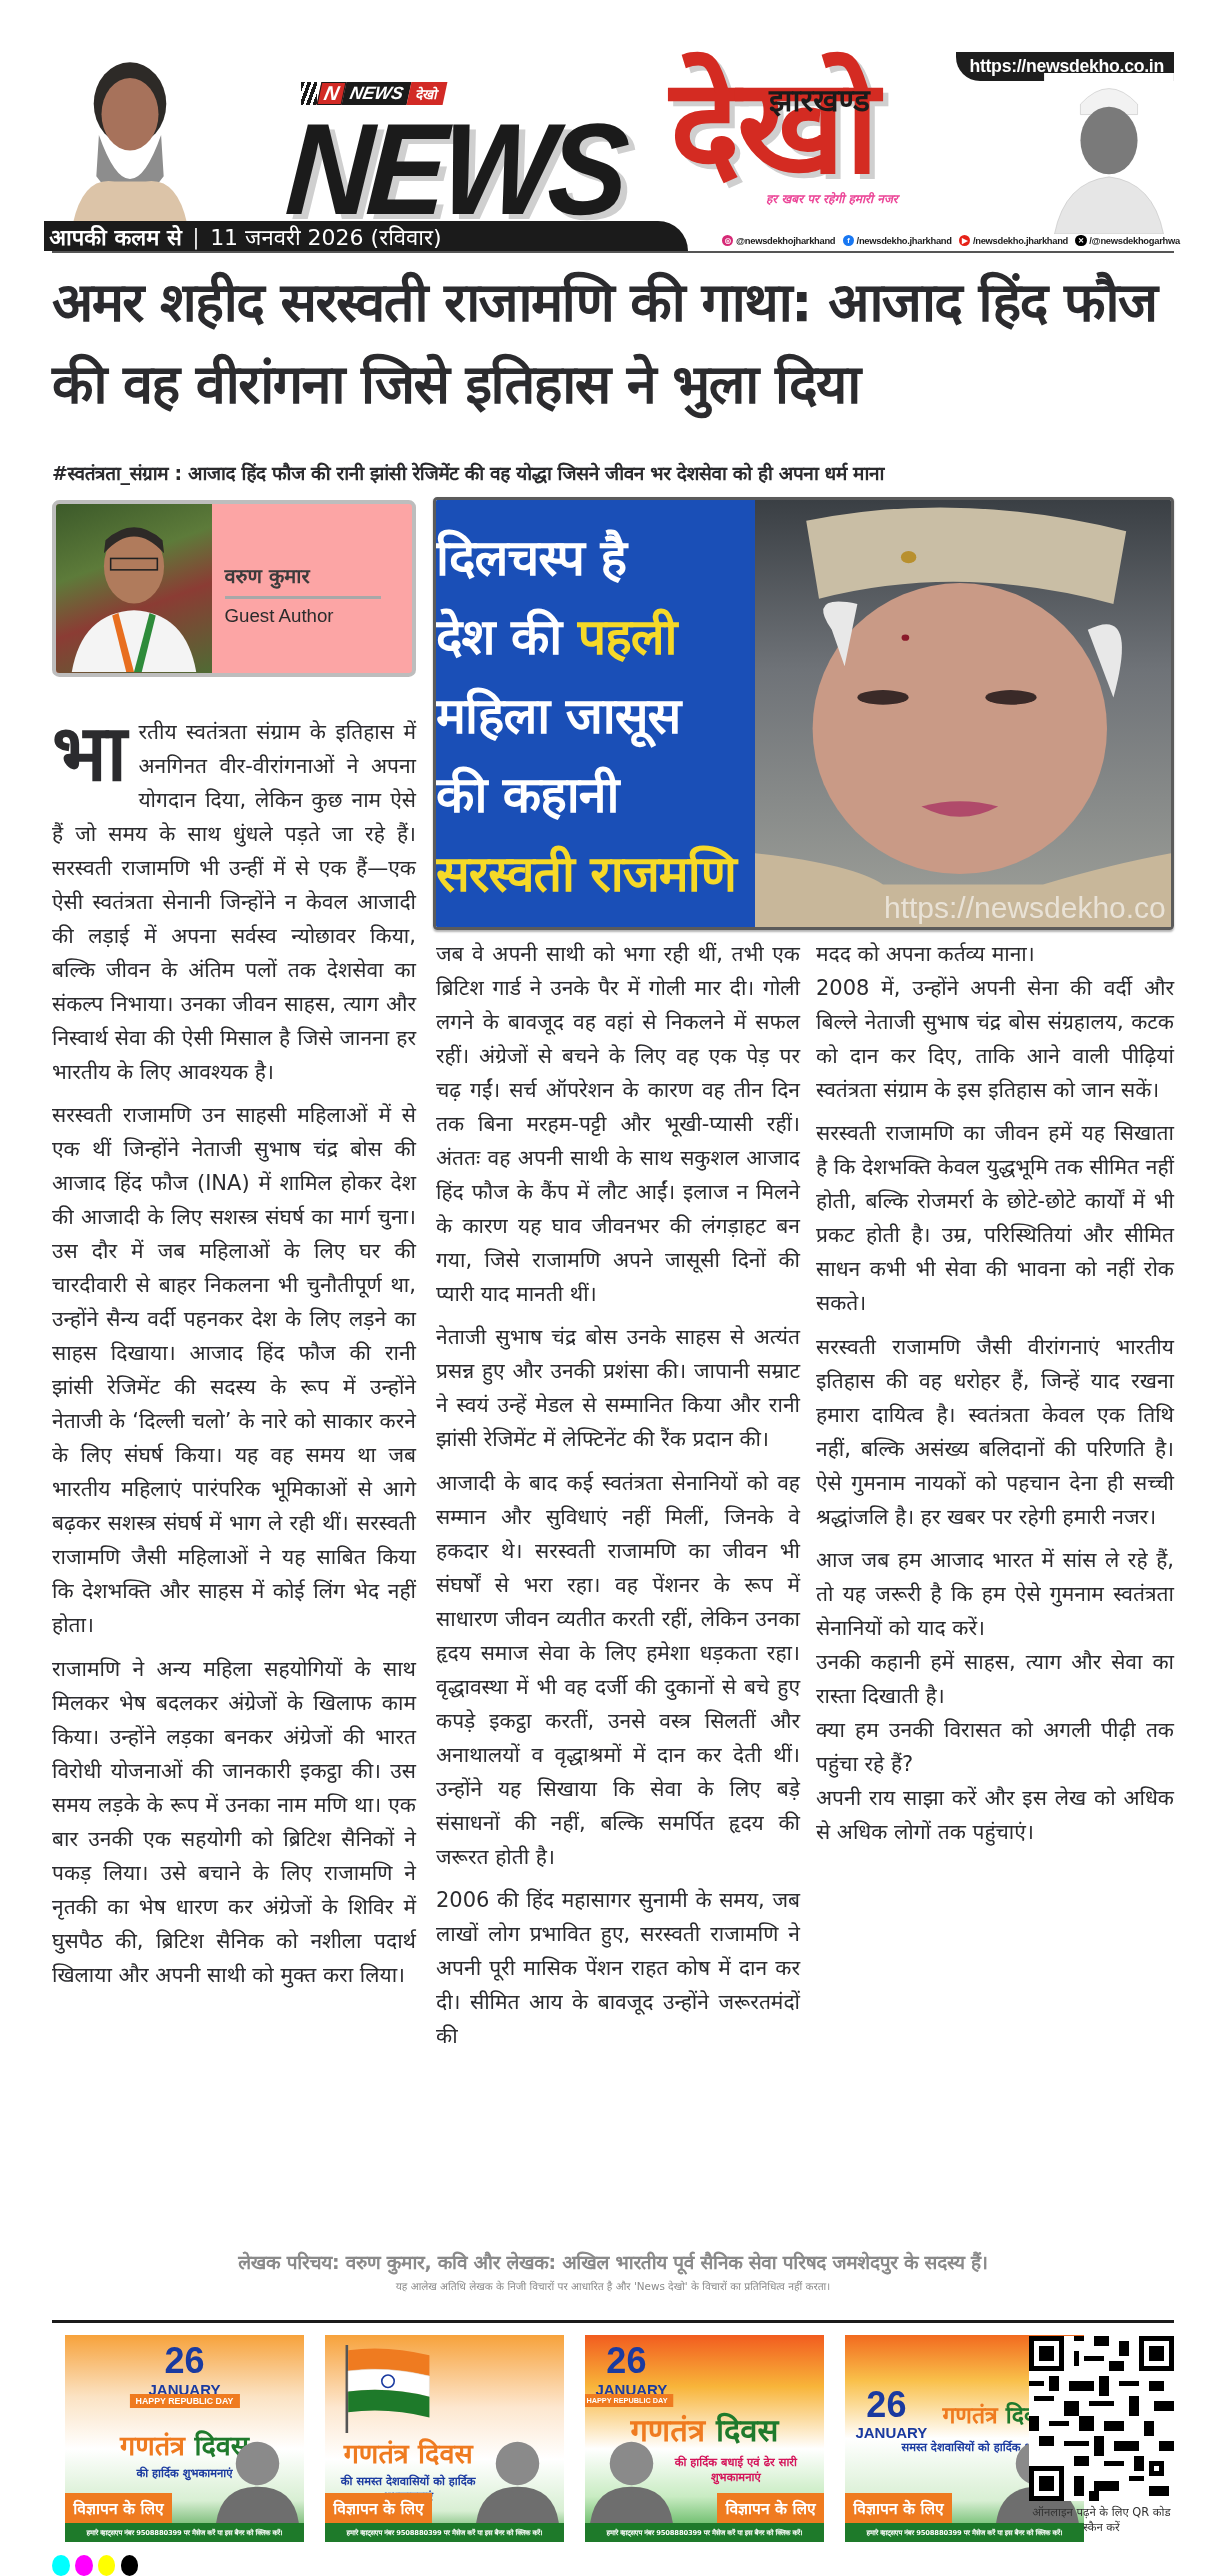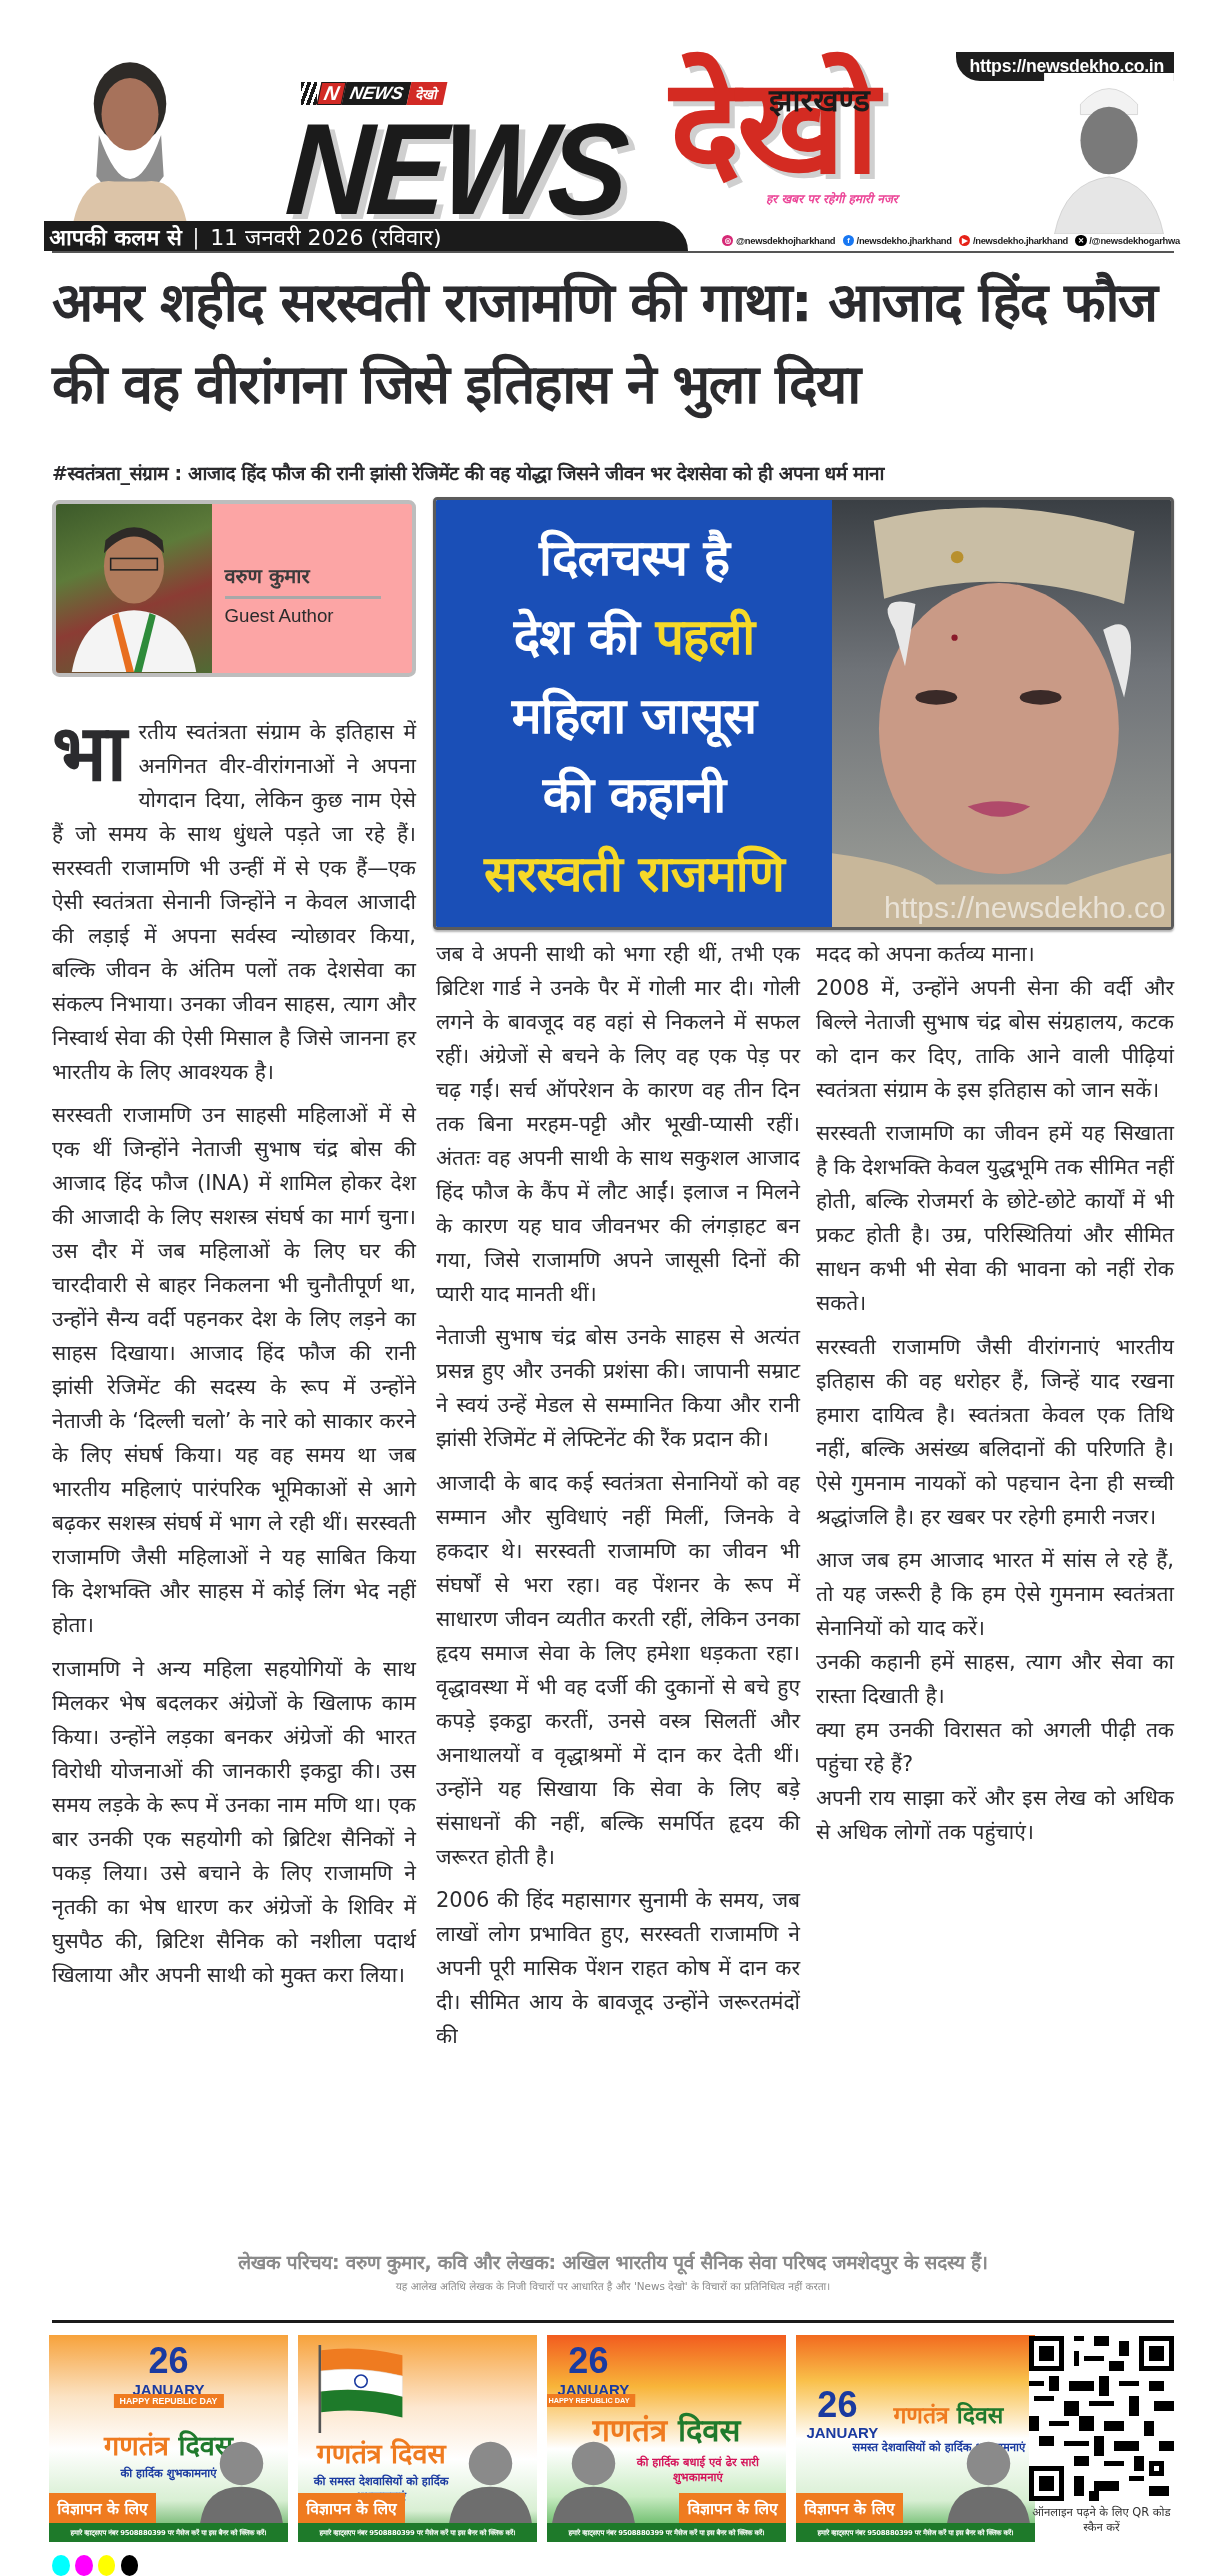--- a/index.html
+++ b/index.html
@@ -41,21 +41,21 @@
   
   .author-box { left: 52px; top: 500px; width: 364px; height: 177px; background: #fca5a5; border: 4.2px solid #bdbdbd; border-radius: 7.3px; overflow: hidden; display: flex; }
   .author-photo { width: 156px; height: 100%; position: relative; background: linear-gradient(160deg, #3c5a2a 0%, #5d7b3a 35%, #8b3c34 60%, #4f6b34 100%); overflow: hidden; }
   .author-meta { flex: 1; padding: 58px 10.4px 0 12.5px; }
   .author-name { font-size: 20px; font-weight: bold; color: #3b3b3b; }
   .author-divider { height: 2.6px; background: #a8a8a8; margin: 7.3px 0 6.2px; width: 156px; }
   .author-role { font-family: "Liberation Sans", sans-serif; font-size: 18.7px; color: #2b2b2b; }
 
   
   .feature { left: 433px; top: 497px; width: 741px; height: 433px; border: 3.1px solid #5b5b5b; border-radius: 4.2px; overflow: hidden; display: flex; box-shadow: 0 1.6px 2.1px rgba(0,0,0,.3); }
-  .feature-left { width: 396px; background: #1a4fb7; display: flex; flex-direction: column; align-items: center; justify-content: center; padding-top: 5.2px; }
+  .feature-left { width: 319px; background: #1a4fb7; display: flex; flex-direction: column; align-items: flex-start; justify-content: center; padding-top: 5.2px; }
   .feature-line { font-size: 50px; font-weight: bold; line-height: 79px; color: #fff; white-space: nowrap; letter-spacing: -1px; }
   .feature-line .hl { color: #f6d928; }
   .feature-line.yellow { color: #f6d928; }
   .feature-right { flex: 1; position: relative; background: linear-gradient(180deg, #3a3f44 0%, #6f7378 40%, #9fa19a 100%); }
   .feature-wm { position: absolute; right: 5.2px; bottom: 2.1px; font-family: "Liberation Sans", sans-serif; font-size: 30px; color: rgba(255,255,255,.6); }
 
   
   .col { position: absolute; font-size: 21px; line-height: 34px; color: #2b2b2e; text-align: justify; }
   .col p { margin-bottom: 9.4px; }
   .col p.tight { margin-bottom: 0; }
@@ -63,21 +63,21 @@
   .col1 { left: 52px; top: 715px; width: 364px; }
   .col2 { left: 436px; top: 937px; width: 364px; }
   .col3 { left: 816px; top: 937px; width: 358px; }
 
   
   .bio { left: 52px; top: 2249px; width: 1122px; text-align: center; font-size: 19px; font-weight: bold; color: #8a8a8a; letter-spacing: -0.3px; }
   .disclaimer { left: 52px; top: 2279px; width: 1122px; text-align: center; font-size: 10.4px; color: #8a8a8a; }
   .ads-rule { left: 52px; top: 2320px; width: 1122px; height: 3.1px; background: #1b1b1b; }
 
   
-  .ads { left: 49px; top: 2335px; display: flex; gap: 10px; }
+  .ads { left: 65px; top: 2335px; display: flex; gap: 21px; }
   .ad { width: 239px; height: 207px; position: relative; overflow: hidden; background: linear-gradient(180deg, #f7a23b 0%, #fbe3c4 30%, #ffffff 55%, #d8efd3 80%, #3e9a3d 100%); }
   .ad-date { position: absolute; top: 8.3px; left: 0; right: 0; text-align: center; color: #1a3aa0; font-family: "Liberation Sans", sans-serif; font-weight: bold; font-size: 36px; line-height: 36px; }
   .ad-jan { position: absolute; top: 46px; left: 0; right: 0; text-align: center; color: #1a3aa0; font-family: "Liberation Sans", sans-serif; font-weight: bold; font-size: 15px; }
   .ad-rday { position: absolute; top: 59px; left: 50%; transform: translateX(-50%); background: #ef7b20; color: #fff; font-family: "Liberation Sans", sans-serif; font-weight: bold; font-size: 8.8px; padding: 2.1px 6.2px; white-space: nowrap; }
   .ad-title { position: absolute; left: 7.3px; right: 7.3px; text-align: center; font-weight: bold; font-size: 27px; line-height: 1.1; }
   .ad-title .o { color: #ef7b20; }
   .ad-title .g { color: #1f7a2c; }
   .ad-sub { position: absolute; left: 5.2px; right: 5.2px; text-align: center; font-weight: bold; font-size: 11.4px; color: #1a3aa0; }
   .ad-person { position: absolute; right: 5.2px; bottom: 18.7px; width: 83px; height: 88px; }
   .ad-cta { position: absolute; left: 0; bottom: 18.7px; background: #ef7b20; color: #fff; font-weight: bold; font-size: 15.6px; padding: 4.2px 8.3px; white-space: nowrap; }

